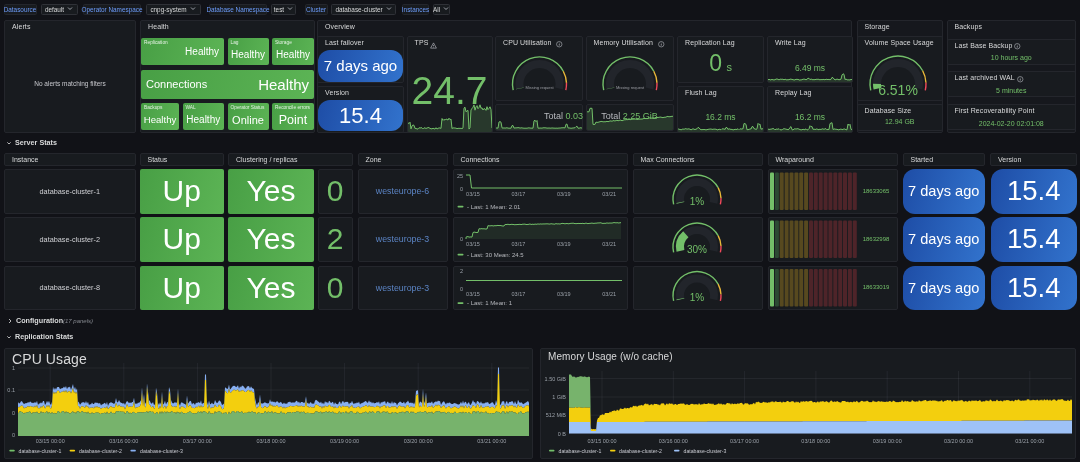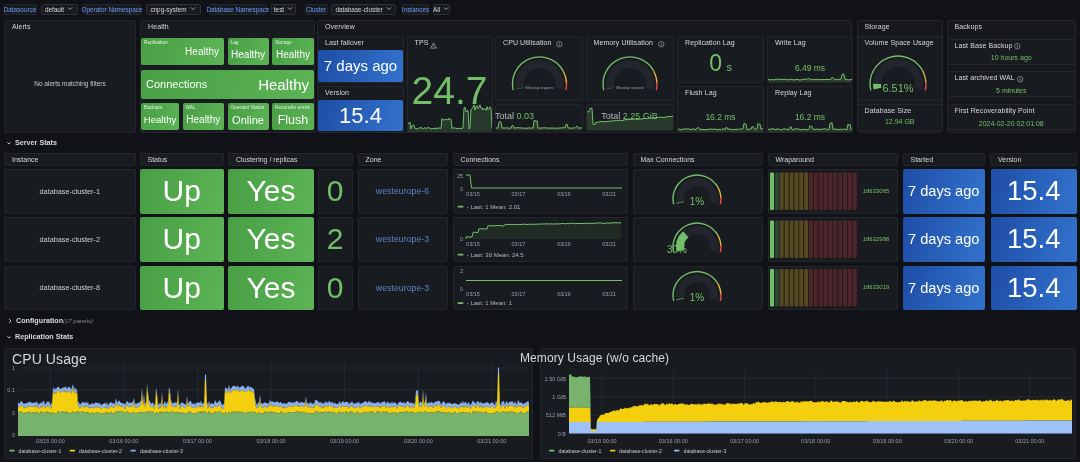--- a/index.html
+++ b/index.html
@@ -1,18 +1,18 @@
 <!DOCTYPE html>
 <html><head><meta charset="utf-8">
 <style>
 *{margin:0;padding:0;box-sizing:border-box}
 html,body{width:1080px;height:462px;background:#111217;font-family:"Liberation Sans", sans-serif;overflow:hidden;position:relative}
 .p{position:absolute;background:#181b1f;border:1px solid #24262c;border-radius:2px}
 .pt{position:absolute;left:8px;top:3px;font-size:7px;font-weight:500;color:#d8d9da;letter-spacing:.1px;white-space:nowrap}
-.bluebg{background:linear-gradient(105deg,#1e4da6 0%,#3273cd 100%);border-radius:2px}
+.bluebg{background:linear-gradient(105deg,#1e4da6 0%,#3273cd 100%);border-radius:12px}
 .greenbg{background:linear-gradient(105deg,#489f45 0%,#5cb455 100%);border-radius:2px}
 .ctr{display:flex;align-items:center;justify-content:center;position:absolute}
 .secline{position:absolute;font-size:7.2px;font-weight:600;color:#d8d9da}
 svg{position:absolute;overflow:visible}
 </style></head>
 <body>
 
 <div style="position:absolute;left:3.5px;top:3.5px;width:33px;height:11px;background:#181b1f;border:1px solid #24262c;border-radius:1.5px;display:flex;align-items:center;justify-content:center;font-size:6.4px;font-weight:500;color:#6c9bfa;white-space:nowrap">Datasource</div>
 <div style="position:absolute;left:40.5px;top:3.5px;width:37px;height:11px;background:#181b1f;border:1px solid #2f3137;border-radius:1.5px;display:flex;align-items:center;justify-content:center;font-size:6.4px;font-weight:500;color:#d8d9da;white-space:nowrap">default<svg width="6" height="4" viewBox="0 0 6 4" style="position:static;margin-left:3px">
       <path d="M1 0.5L3 2.5L5 0.5" stroke="#9fa3ab" stroke-width="1" fill="none"></path>
@@ -61,21 +61,21 @@
 <div class="greenbg" style="position:absolute;left:182.5px;top:102.5px;width:41.5px;height:27.5px">
     <div style="position:absolute;left:3px;top:2px;font-size:4.8px;color:rgba(255,255,255,.85);white-space:nowrap">WAL</div>
     <div style="position:absolute;left:0;right:0;top:7.8px;bottom:1px;display:flex;align-items:center;justify-content:center;font-size:10px;font-weight:500;color:#fff">Healthy</div>
   </div>
 <div class="greenbg" style="position:absolute;left:227.5px;top:102.5px;width:41px;height:27.5px">
     <div style="position:absolute;left:3px;top:2px;font-size:4.8px;color:rgba(255,255,255,.85);white-space:nowrap">Operator Status</div>
     <div style="position:absolute;left:0;right:0;top:7.8px;bottom:1px;display:flex;align-items:center;justify-content:center;font-size:11px;font-weight:500;color:#fff">Online</div>
   </div>
 <div class="greenbg" style="position:absolute;left:272px;top:102.5px;width:42px;height:27.5px">
     <div style="position:absolute;left:3px;top:2px;font-size:4.8px;color:rgba(255,255,255,.85);white-space:nowrap">Reconcile errors</div>
-    <div style="position:absolute;left:0;right:0;top:7.8px;bottom:1px;display:flex;align-items:center;justify-content:center;font-size:12.5px;font-weight:500;color:#fff">Flush</div>
+    <div style="position:absolute;left:0;right:0;top:7.8px;bottom:1px;display:flex;align-items:center;justify-content:center;font-size:12.5px;font-weight:500;color:#fff">Point</div>
   </div>
 <div class="p" style="left:317px;top:20px;width:535px;height:113px;background:#16181d"></div>
 <div class="pt" style="left:325px;top:23px">Overview</div>
 <div class="p" style="left:317px;top:36px;width:87px;height:46.5px"></div>
 <div class="pt" style="left:325px;top:39px">Last failover</div>
 <div class="bluebg ctr" style="left:318px;top:49.5px;width:85px;height:32px;font-size:15px;font-weight:500;color:#fff">7 days ago</div>
 <div class="p" style="left:317px;top:85.5px;width:87px;height:47px"></div>
 <div class="pt" style="left:325px;top:88.5px">Version</div>
 <div class="bluebg ctr" style="left:318px;top:100px;width:85px;height:31px;font-size:22px;font-weight:500;color:#fff">15.4</div>
 <div class="p" style="left:406.5px;top:36px;width:86px;height:96.5px;overflow:hidden">
@@ -109,21 +109,21 @@
   </svg>
 <div style="position:absolute;left:509.5px;top:85px;width:60px;text-align:center;font-size:4px;color:#9b9da3">Missing request</div>
 <div class="p" style="left:495px;top:104px;width:88px;height:27px;overflow:hidden">
 <div style="position:absolute;left:0;bottom:0;width:86px;height:12px">
       <svg width="86" height="12" viewBox="0 0 86 12" style="position:absolute;left:0;bottom:0">
         <path d="M0.0 10.1L1.0 9.9L2.0 10.2L3.0 4.0L4.0 3.6L5.0 4.2L6.0 9.8L7.0 10.2L8.0 9.8L9.0 10.2L10.0 9.9L11.0 9.8L12.0 10.1L13.0 10.2L14.0 10.2L15.0 10.2L16.0 7.6L17.0 7.5L18.0 10.1L19.0 9.9L20.0 9.9L21.0 9.8L22.0 9.7L23.0 9.7L24.0 10.1L25.0 9.9L26.0 9.8L27.0 10.2L28.0 10.1L29.0 10.3L30.0 10.1L31.0 10.3L32.0 9.9L33.0 9.9L34.0 10.0L35.0 10.2L36.0 10.1L37.0 10.2L38.0 2.8L39.0 2.2L40.0 3.7L41.0 2.5L42.0 10.2L43.0 10.1L44.0 10.1L45.0 10.0L46.0 10.2L47.0 9.8L48.0 9.8L49.0 9.8L50.0 9.9L51.0 10.1L52.0 10.1L53.0 10.0L54.0 10.1L55.0 10.2L56.0 9.9L57.0 10.1L58.0 10.1L59.0 10.2L60.0 10.2L61.0 10.1L62.0 10.3L63.0 9.9L64.0 10.2L65.0 9.8L66.0 9.9L67.0 9.7L68.0 9.8L69.0 9.9L70.0 6.3L71.0 6.1L72.0 9.9L73.0 10.0L74.0 10.0L75.0 10.3L76.0 10.1L77.0 10.0L78.0 9.9L79.0 9.7L80.0 8.7L81.0 8.2L82.0 10.1L83.0 10.3L84.0 9.8L85.0 9.8L86.0 10.1L86.0 12.0L0.0 12.0Z" fill="rgba(115,191,105,0.18)" stroke="none"></path>
         <path d="M0.0 10.1L1.0 9.9L2.0 10.2L3.0 4.0L4.0 3.6L5.0 4.2L6.0 9.8L7.0 10.2L8.0 9.8L9.0 10.2L10.0 9.9L11.0 9.8L12.0 10.1L13.0 10.2L14.0 10.2L15.0 10.2L16.0 7.6L17.0 7.5L18.0 10.1L19.0 9.9L20.0 9.9L21.0 9.8L22.0 9.7L23.0 9.7L24.0 10.1L25.0 9.9L26.0 9.8L27.0 10.2L28.0 10.1L29.0 10.3L30.0 10.1L31.0 10.3L32.0 9.9L33.0 9.9L34.0 10.0L35.0 10.2L36.0 10.1L37.0 10.2L38.0 2.8L39.0 2.2L40.0 3.7L41.0 2.5L42.0 10.2L43.0 10.1L44.0 10.1L45.0 10.0L46.0 10.2L47.0 9.8L48.0 9.8L49.0 9.8L50.0 9.9L51.0 10.1L52.0 10.1L53.0 10.0L54.0 10.1L55.0 10.2L56.0 9.9L57.0 10.1L58.0 10.1L59.0 10.2L60.0 10.2L61.0 10.1L62.0 10.3L63.0 9.9L64.0 10.2L65.0 9.8L66.0 9.9L67.0 9.7L68.0 9.8L69.0 9.9L70.0 6.3L71.0 6.1L72.0 9.9L73.0 10.0L74.0 10.0L75.0 10.3L76.0 10.1L77.0 10.0L78.0 9.9L79.0 9.7L80.0 8.7L81.0 8.2L82.0 10.1L83.0 10.3L84.0 9.8L85.0 9.8L86.0 10.1" fill="none" stroke="#73BF69" stroke-width="1"></path>
       </svg>
     </div>
 </div>
-<div style="position:absolute;left:495px;top:111px;width:88px;text-align:left;font-size:9px;color:#b7b9be">Total <span style="color:#73BF69;font-weight:500">0.03</span></div>
+<div style="position:absolute;left:495px;top:111px;width:88px;text-align:right;font-size:9px;color:#b7b9be">Total <span style="color:#73BF69;font-weight:500">0.03</span></div>
 <div class="p" style="left:585.5px;top:36px;width:88px;height:65px"></div>
 <div class="pt" style="left:593.5px;top:39px">Memory Utilisation</div>
 <svg width="6.5" height="6.5" style="left:657.5px;top:40.5px" viewBox="0 0 24 24">
     <circle cx="12" cy="12" r="10" fill="none" stroke="#c8cad1" stroke-width="2"></circle>
     <path d="M12 11v6" stroke="#c8cad1" stroke-width="2.4"></path>
     <circle cx="12" cy="7.5" r="1.5" fill="#c8cad1"></circle>
   </svg>
 <svg width="1" height="1" style="left:0;top:0">
     <path d="M603.69 90.07A27.00 27.00 0 0 1 653.80 71.24" fill="none" stroke="#73BF69" stroke-width="1.4"></path>
     <path d="M653.80 71.24A27.00 27.00 0 0 1 656.98 82.85" fill="none" stroke="#EAB839" stroke-width="1.4"></path>
@@ -178,21 +178,21 @@
 <div class="pt" style="left:864.5px;top:23px">Storage</div>
 <div class="p" style="left:856.5px;top:36px;width:86.5px;height:65px"></div>
 <div class="pt" style="left:864.5px;top:39px">Volume Space Usage</div>
 <svg width="1" height="1" style="left:0;top:0">
     <path d="M870.72 90.30A28.00 28.00 0 0 1 922.68 70.77" fill="none" stroke="#73BF69" stroke-width="1.4"></path>
     <path d="M922.68 70.77A28.00 28.00 0 0 1 925.97 82.80" fill="none" stroke="#EAB839" stroke-width="1.4"></path>
     <path d="M925.97 82.80A28.00 28.00 0 0 1 925.28 90.30" fill="none" stroke="#F2495C" stroke-width="1.4"></path>
     <path d="M877.54 88.72A21.00 21.00 0 1 1 918.46 88.72" fill="none" stroke="#22252b" stroke-width="8"></path>
     <path d="M877.54 88.72A21.00 21.00 0 0 1 877.00 83.86" fill="none" stroke="#73BF69" stroke-width="8"></path>
   </svg>
-<div style="position:absolute;left:868px;top:82.5px;width:60px;text-align:center;font-size:11px;font-weight:500;line-height:1;color:#73BF69">6.51%</div>
+<div style="position:absolute;left:868px;top:82.5px;width:60px;text-align:center;font-size:14px;font-weight:500;line-height:1;color:#73BF69">6.51%</div>
 <div class="p" style="left:856.5px;top:104px;width:86.5px;height:27px"></div>
 <div class="pt" style="left:864.5px;top:107px">Database Size</div>
 <div style="position:absolute;left:856.5px;top:117.5px;width:86.5px;text-align:center;font-size:7px;font-weight:500;color:#73BF69">12.94 GB</div>
 <div class="p" style="left:946.5px;top:20px;width:129.5px;height:113px;background:#16181d"></div>
 <div class="pt" style="left:954.5px;top:23px">Backups</div>
 <div class="p" style="left:946.5px;top:38.5px;width:129.5px;height:26px"></div>
 <div class="pt" style="left:954.5px;top:41.5px">Last Base Backup</div>
 <svg width="6.5" height="6.5" style="left:1013.5px;top:43.0px" viewBox="0 0 24 24">
     <circle cx="12" cy="12" r="10" fill="none" stroke="#c8cad1" stroke-width="2"></circle>
     <path d="M12 11v6" stroke="#c8cad1" stroke-width="2.4"></path>
@@ -278,21 +278,21 @@
 <div class="p ctr" style="left:357.5px;top:217px;width:90px;height:44.5px;font-size:8.8px;font-weight:500;color:#5b84c4">westeurope-3</div>
 <div class="p" style="left:452.5px;top:217px;width:175px;height:44.5px"></div>
 <div class="p" style="left:632.5px;top:217px;width:130px;height:44.5px"></div>
 <svg width="1" height="1" style="left:0;top:0">
     <path d="M673.62 252.40A24.00 24.00 0 0 1 718.15 235.66" fill="none" stroke="#73BF69" stroke-width="1.4"></path>
     <path d="M718.15 235.66A24.00 24.00 0 0 1 720.98 245.97" fill="none" stroke="#EAB839" stroke-width="1.4"></path>
     <path d="M720.98 245.97A24.00 24.00 0 0 1 720.38 252.40" fill="none" stroke="#F2495C" stroke-width="1.4"></path>
     <path d="M680.44 250.82A17.00 17.00 0 1 1 713.56 250.82" fill="none" stroke="#22252b" stroke-width="8"></path>
     <path d="M680.44 250.82A17.00 17.00 0 0 1 685.80 234.21" fill="none" stroke="#73BF69" stroke-width="8"></path>
   </svg>
-<div style="position:absolute;left:667px;top:244.5px;width:60px;font-size:10px;font-weight:500;line-height:1;color:#73BF69">30%</div>
+<div style="position:absolute;left:667px;top:244.5px;width:60px;text-align:center;font-size:10px;font-weight:500;line-height:1;color:#73BF69">30%</div>
 <div class="p" style="left:767.5px;top:217px;width:130px;height:44.5px"></div>
 <svg width="1" height="1" style="left:0;top:0">
     <rect x="770.0" y="220.5" width="4" height="37.5" rx="1" fill="#73BF69"></rect>
     <rect x="774.9" y="220.5" width="4" height="37.5" rx="1" fill="#2c4a33"></rect>
     <rect x="779.7" y="220.5" width="4" height="37.5" rx="1" fill="#57491f"></rect>
     <rect x="784.6" y="220.5" width="4" height="37.5" rx="1" fill="#57491f"></rect>
     <rect x="789.5" y="220.5" width="4" height="37.5" rx="1" fill="#57491f"></rect>
     <rect x="794.4" y="220.5" width="4" height="37.5" rx="1" fill="#57491f"></rect>
     <rect x="799.2" y="220.5" width="4" height="37.5" rx="1" fill="#57491f"></rect>
     <rect x="804.1" y="220.5" width="4" height="37.5" rx="1" fill="#57491f"></rect>
@@ -415,21 +415,21 @@
     <text x="418.2" y="442.8" font-size="5.5" fill="#9aa0a8" text-anchor="middle">03/20 00:00</text>
     <text x="491.8" y="442.8" font-size="5.5" fill="#9aa0a8" text-anchor="middle">03/21 00:00</text>
     <rect x="9.3" y="449.7" width="5.5" height="1.8" rx="0.9" fill="#73BF69"></rect>
     <text x="18.5" y="453.2" font-size="5.2" fill="#c8cad1">database-cluster-1</text>
     <rect x="69.6" y="449.7" width="5.5" height="1.8" rx="0.9" fill="#f3cf0e"></rect>
     <text x="78.9" y="453.2" font-size="5.2" fill="#c8cad1">database-cluster-2</text>
     <rect x="130.4" y="449.7" width="5.5" height="1.8" rx="0.9" fill="#87aff1"></rect>
     <text x="140" y="453.2" font-size="5.2" fill="#c8cad1">database-cluster-3</text>
   </svg>
 <div class="p" style="left:540px;top:347.5px;width:536px;height:111.5px"></div>
-<div class="pt" style="left:520px;top:350.5px;font-size:12px">Memory Usage (w/o cache)</div>
+<div class="pt" style="left:548px;top:350.5px;font-size:10px">Memory Usage (w/o cache)</div>
 <svg width="1" height="1" style="left:0;top:0">
     <path d="M569 378.5L1072 378.5" stroke="rgba(204,204,220,0.07)" stroke-width="1"></path>
     <text x="566" y="380.7" font-size="5.5" fill="#9aa0a8" text-anchor="end">1.50 GiB</text>
     <path d="M569 397L1072 397" stroke="rgba(204,204,220,0.07)" stroke-width="1"></path>
     <text x="566" y="399.2" font-size="5.5" fill="#9aa0a8" text-anchor="end">1 GiB</text>
     <path d="M569 415.2L1072 415.2" stroke="rgba(204,204,220,0.07)" stroke-width="1"></path>
     <text x="566" y="417.4" font-size="5.5" fill="#9aa0a8" text-anchor="end">512 MiB</text>
     <path d="M569 433.5L1072 433.5" stroke="rgba(204,204,220,0.07)" stroke-width="1"></path>
     <text x="566" y="435.7" font-size="5.5" fill="#9aa0a8" text-anchor="end">0 B</text>
     <path d="M602.0 371L602.0 433.5" stroke="rgba(204,204,220,0.07)" stroke-width="1"></path>

